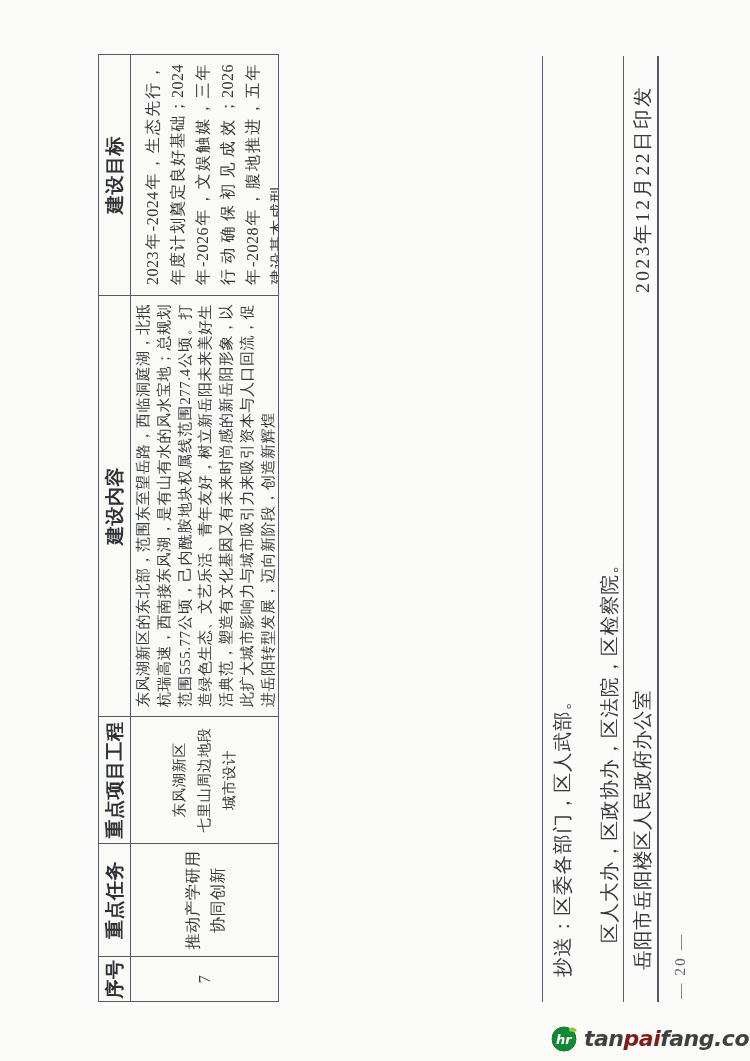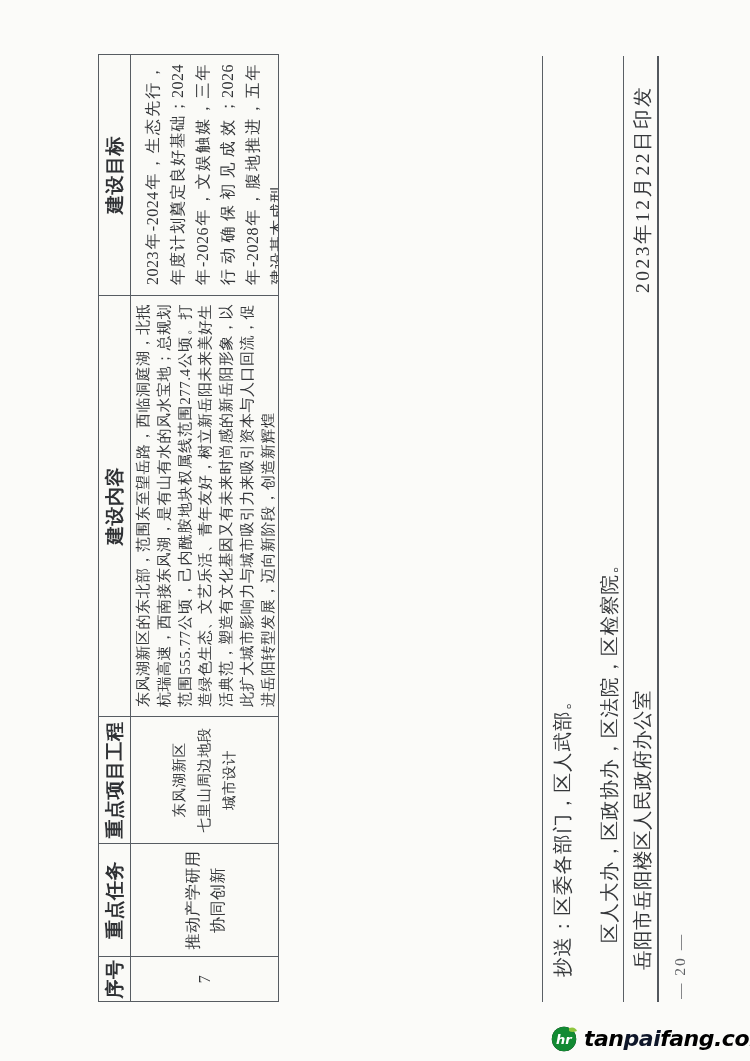--- a/index.html
+++ b/index.html
@@ -59,22 +59,22 @@
   .watermark{
     position:absolute;left:551px;top:1021px;height:34px;
     display:flex;align-items:center;gap:6px;
     font-family:"DejaVu Sans","Liberation Sans",sans-serif;
   }
   .wm-icon{width:27px;height:27px;flex:0 0 auto;}
   .wm-text{
     font-size:22px;font-weight:800;font-style:italic;letter-spacing:-.5px;
     white-space:nowrap;line-height:27px;
   }
-  .wm-green{color:#000000;}
-  .wm-blue{color:#0f172a;}
+  .wm-green{color:#404040;}
+  .wm-blue{color:#7f1d1d;}
 </style>
 </head>
 <body>
 
 <div class="canvas">
   <div class="readable">
 
     <div class="doc-table">
       <div class="cell head">序号</div>
       <div class="cell head">重点任务</div>

